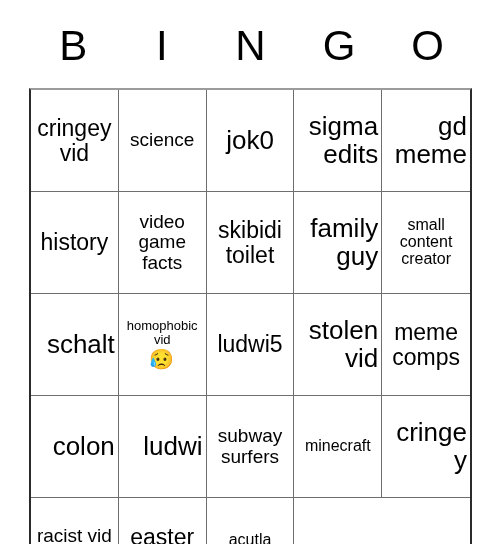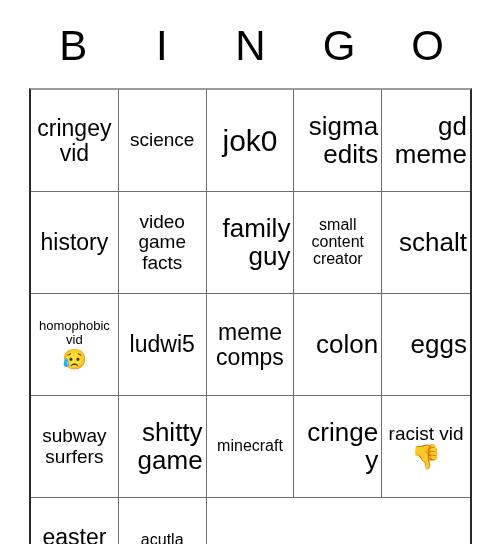--- a/index.html
+++ b/index.html
@@ -78,21 +78,21 @@
   .cell:nth-child(n+21) { border-bottom: none; }
 
   .cell-text {
     display: block;
     width: 100%;
     line-height: 1.06;
     word-break: break-word;
   }
 
   
-  .fs-xl   { font-size: 30px; }
+  .fs-xl   { font-size: 26px; }
   .fs-lg   { font-size: 26px; text-align: right; }
   .fs-md   { font-size: 23px; }
   .fs-sm   { font-size: 19px; }
   .fs-xs   { font-size: 16px; }
   .fs-xxs  { font-size: 13px; }
 
   .emoji {
     display: block;
     font-size: 20px;
     line-height: 1.1;
@@ -134,48 +134,51 @@
       <div class="cell">
         <span class="cell-text fs-lg">gd meme</span>
       </div>
       <div class="cell">
         <span class="cell-text fs-md">history</span>
       </div>
       <div class="cell">
         <span class="cell-text fs-sm">video game facts</span>
       </div>
       <div class="cell">
+        <span class="cell-text fs-md">skibidi toilet</span>
+      </div>
+      <div class="cell">
         <span class="cell-text fs-lg">family guy</span>
       </div>
       <div class="cell">
         <span class="cell-text fs-xs">small content creator</span>
       </div>
       <div class="cell">
         <span class="cell-text fs-lg">schalt</span>
       </div>
       <div class="cell">
         <span class="cell-text fs-xxs">homophobic vid<br><span class="emoji">😥</span></span>
       </div>
       <div class="cell">
         <span class="cell-text fs-md">ludwi5</span>
       </div>
       <div class="cell">
+        <span class="cell-text fs-lg">stolen vid</span>
+      </div>
+      <div class="cell">
         <span class="cell-text fs-md">meme comps</span>
       </div>
       <div class="cell">
         <span class="cell-text fs-lg">colon</span>
       </div>
       <div class="cell">
-        <span class="cell-text fs-lg">eggs</span>
+        <span class="cell-text fs-lg">ludwi</span>
       </div>
       <div class="cell">
         <span class="cell-text fs-sm">subway surfers</span>
-      </div>
-      <div class="cell">
-        <span class="cell-text fs-lg">shitty game</span>
       </div>
       <div class="cell">
         <span class="cell-text fs-xs">minecraft</span>
       </div>
       <div class="cell">
         <span class="cell-text fs-lg">cringey</span>
       </div>
       <div class="cell">
         <span class="cell-text fs-sm">racist vid<br><span class="emoji-lg">👎</span></span>
       </div>

